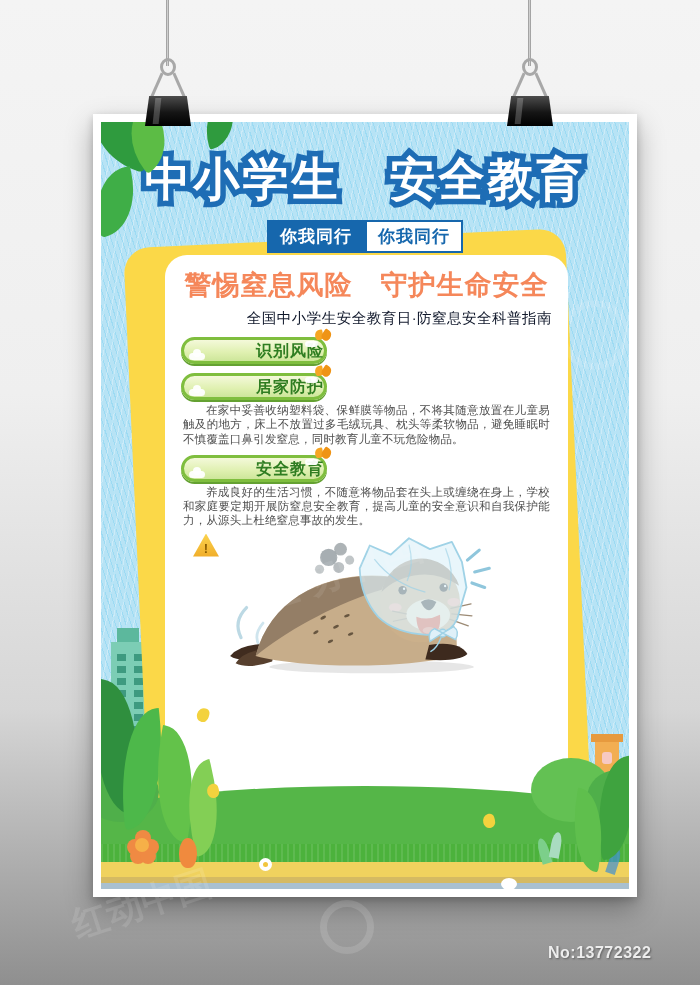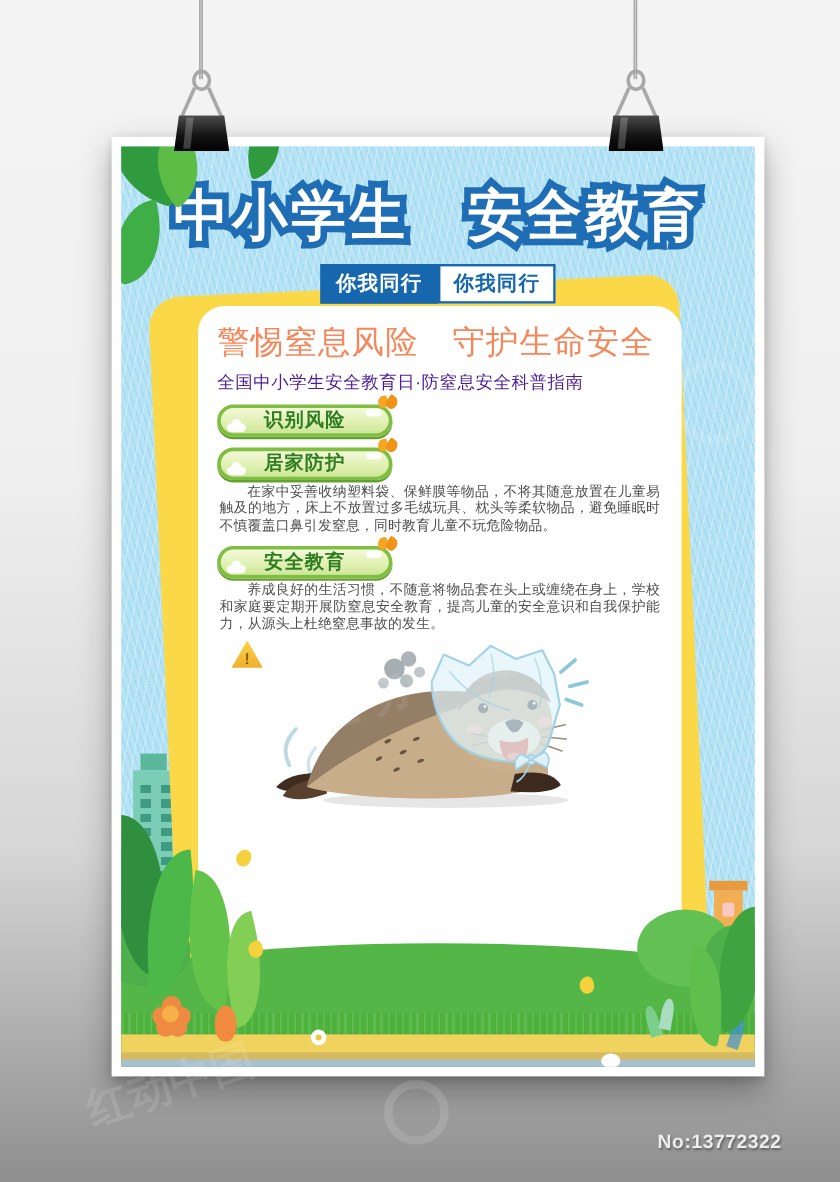--- a/index.html
+++ b/index.html
@@ -55,28 +55,28 @@
     font-size:17px; font-weight:bold; padding:3px 11px; letter-spacing:1px; }
   .tagline .tag-b { background:#fff; border:2px solid #1667ad; color:#1667ad;
     font-size:17px; font-weight:bold; padding:3px 11px; letter-spacing:1px; }
 
   
   .yellow-card { position:absolute; left:36px; top:116px; width:442px; height:616px;
     background:#fbd848; border-radius:26px; transform:rotate(-2.6deg); z-index:2; }
   .white-card { position:absolute; left:64px; top:133px; width:403px; height:597px;
     background:#ffffff; border-radius:22px; z-index:3; padding:10px 16px 0; overflow:hidden; }
 
-  .card-title { text-align:left; font-size:27px; font-weight:normal; color:#f5875a;
+  .card-title { text-align:center; font-size:27px; font-weight:bold; color:#f5875a;
     letter-spacing:1px; margin-top:2px; white-space:nowrap; }
-  .card-subtitle { text-align:left; font-size:14.5px; color:#4c1d95; margin-top:6px; letter-spacing:.5px; }
+  .card-subtitle { text-align:right; font-size:14.5px; color:#0f172a; margin-top:6px; letter-spacing:.5px; }
 
   
   .badge-pill { position:relative; display:inline-block; margin:9px 0 0 0; width:146px; height:27px;
     background:linear-gradient(180deg,#f4f9da 0%,#dff0b0 60%,#cde69a 100%);
-    border:3px solid #7fbe3e; border-radius:15px; box-shadow:0 2px 0 #64a132; text-align:center; }
+    border:3px solid #7fbe3e; border-radius:15px; box-shadow:0 2px 0 #64a132; text-align:right; }
   .badge-pill .badge-text { font-size:16px; font-weight:bold; color:#2f7d21; line-height:21px; letter-spacing:1px; }
   .badge-pill .cloud { position:absolute; background:rgba(255,255,255,.95); border-radius:8px; }
   .badge-pill .cloud.c1 { left:5px; bottom:1px; width:16px; height:7px; }
   .badge-pill .cloud.c1::after { content:""; position:absolute; left:4px; top:-4px; width:8px; height:8px;
     background:rgba(255,255,255,.95); border-radius:50%; }
   .badge-pill .cloud.c2 { right:6px; top:1px; width:13px; height:6px; }
   .butterfly { position:absolute; right:-7px; top:-11px; width:16px; height:13px; transform:rotate(14deg); }
   .butterfly i { position:absolute; display:block; background:#f6a623; }
   .butterfly i:first-child { left:0; top:2px; width:8px; height:10px; border-radius:80% 20% 60% 60%; transform:rotate(-24deg); }
   .butterfly i:last-child  { right:0; top:0; width:9px; height:11px; border-radius:20% 80% 60% 60%; transform:rotate(20deg); background:#ef9416; }

